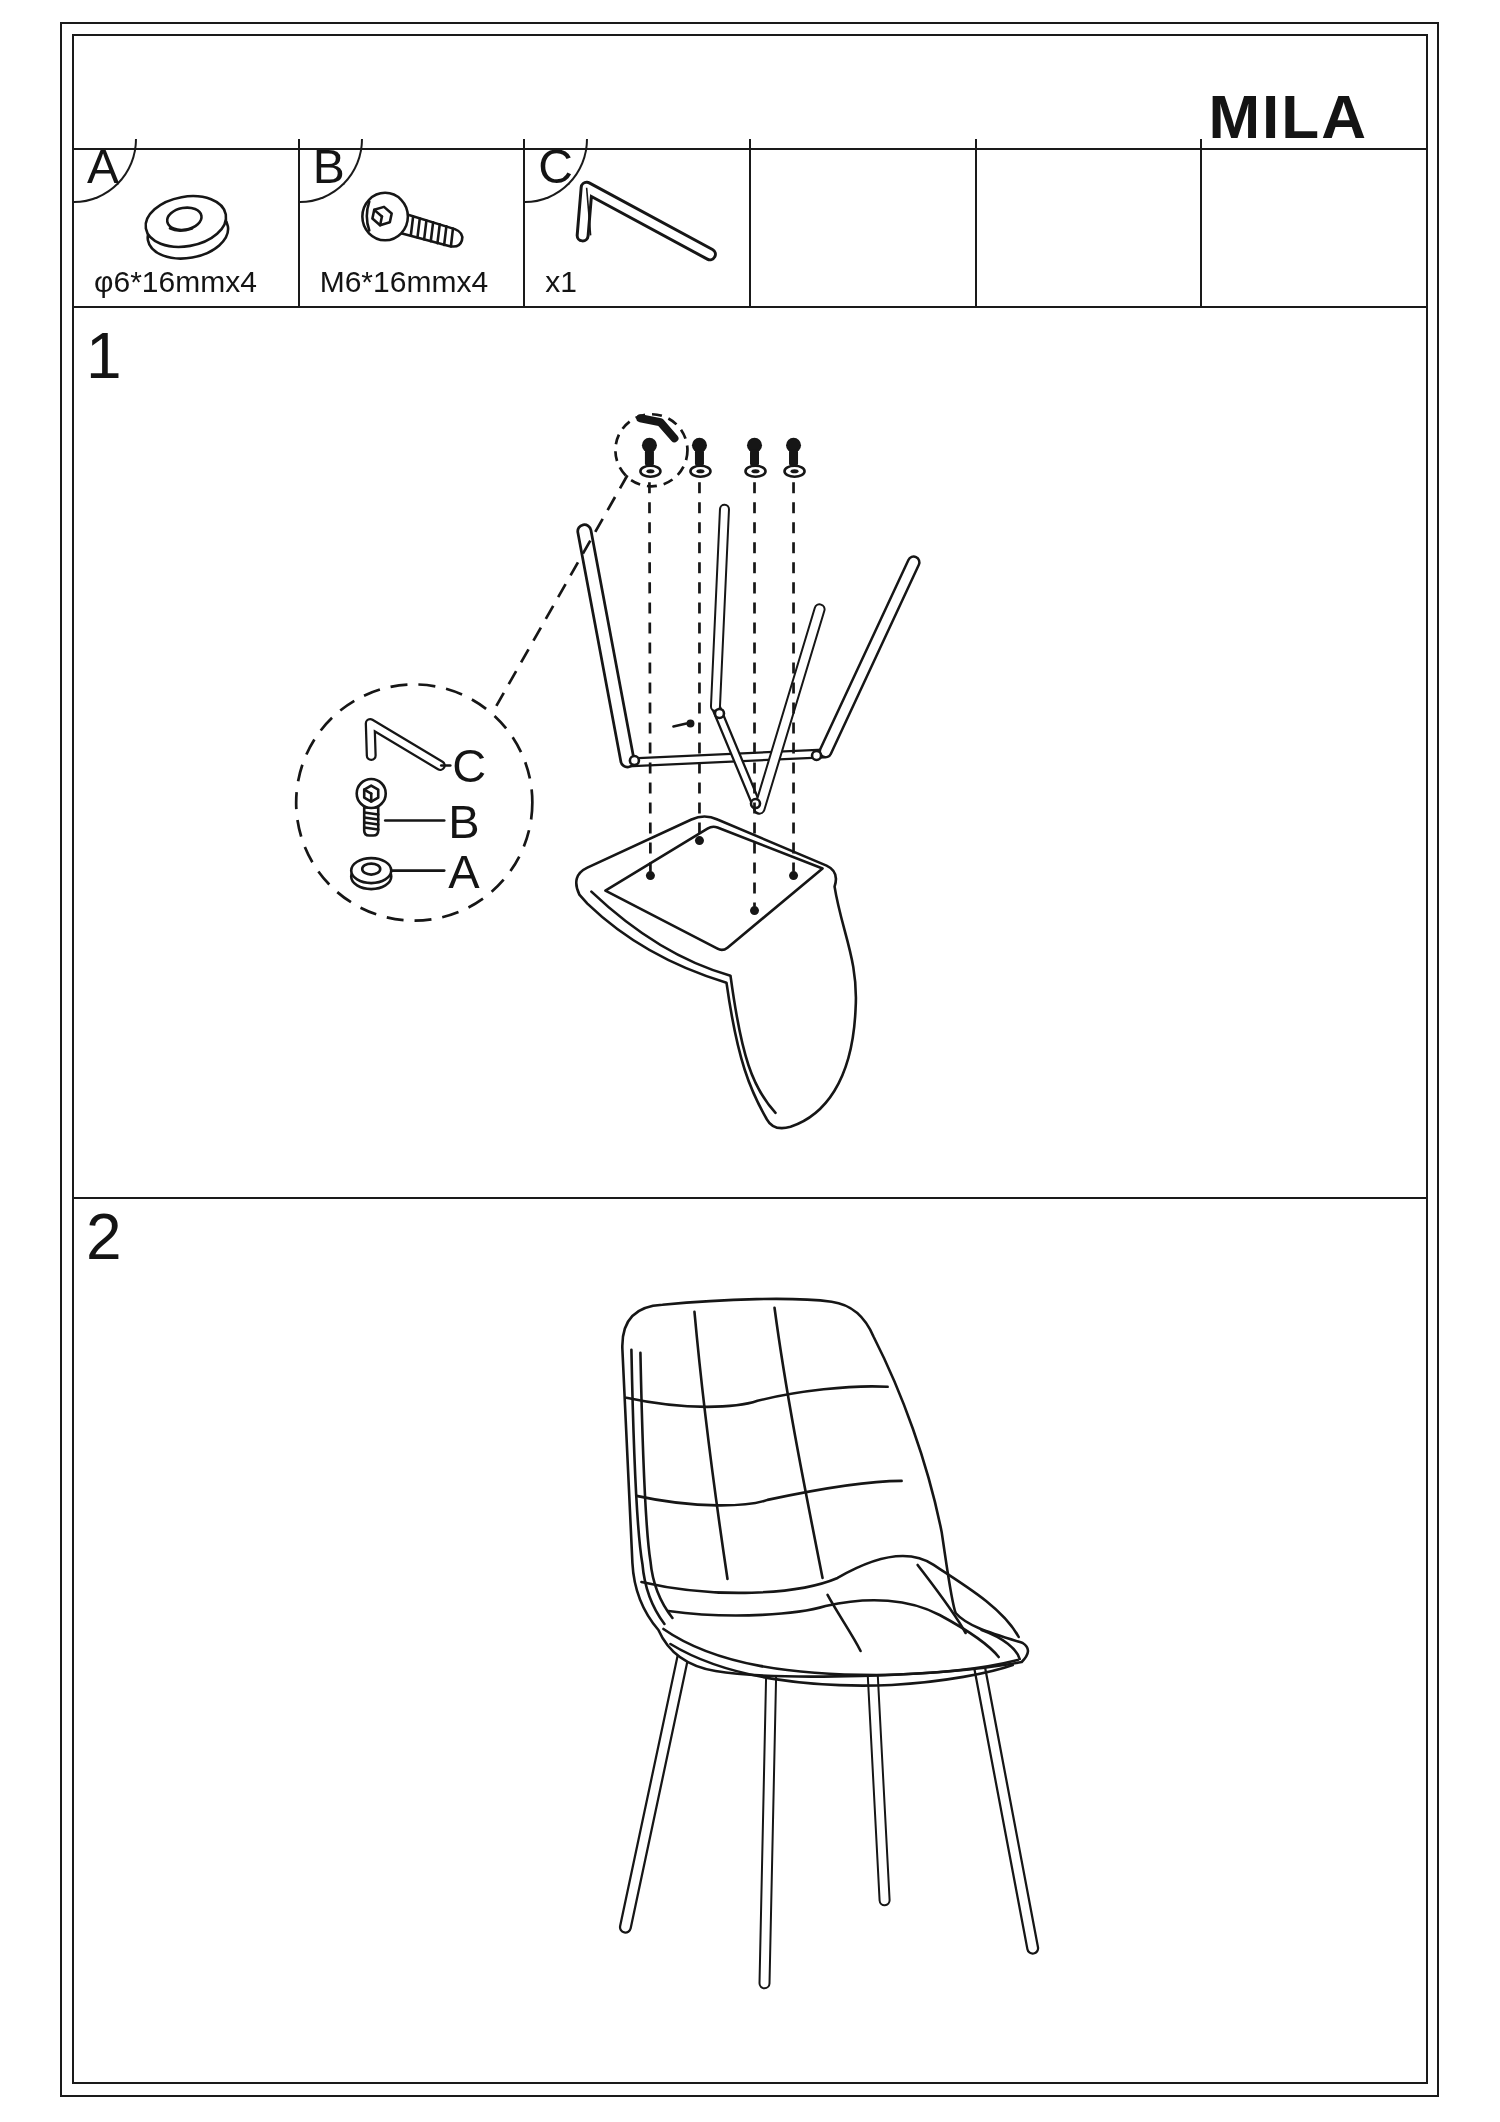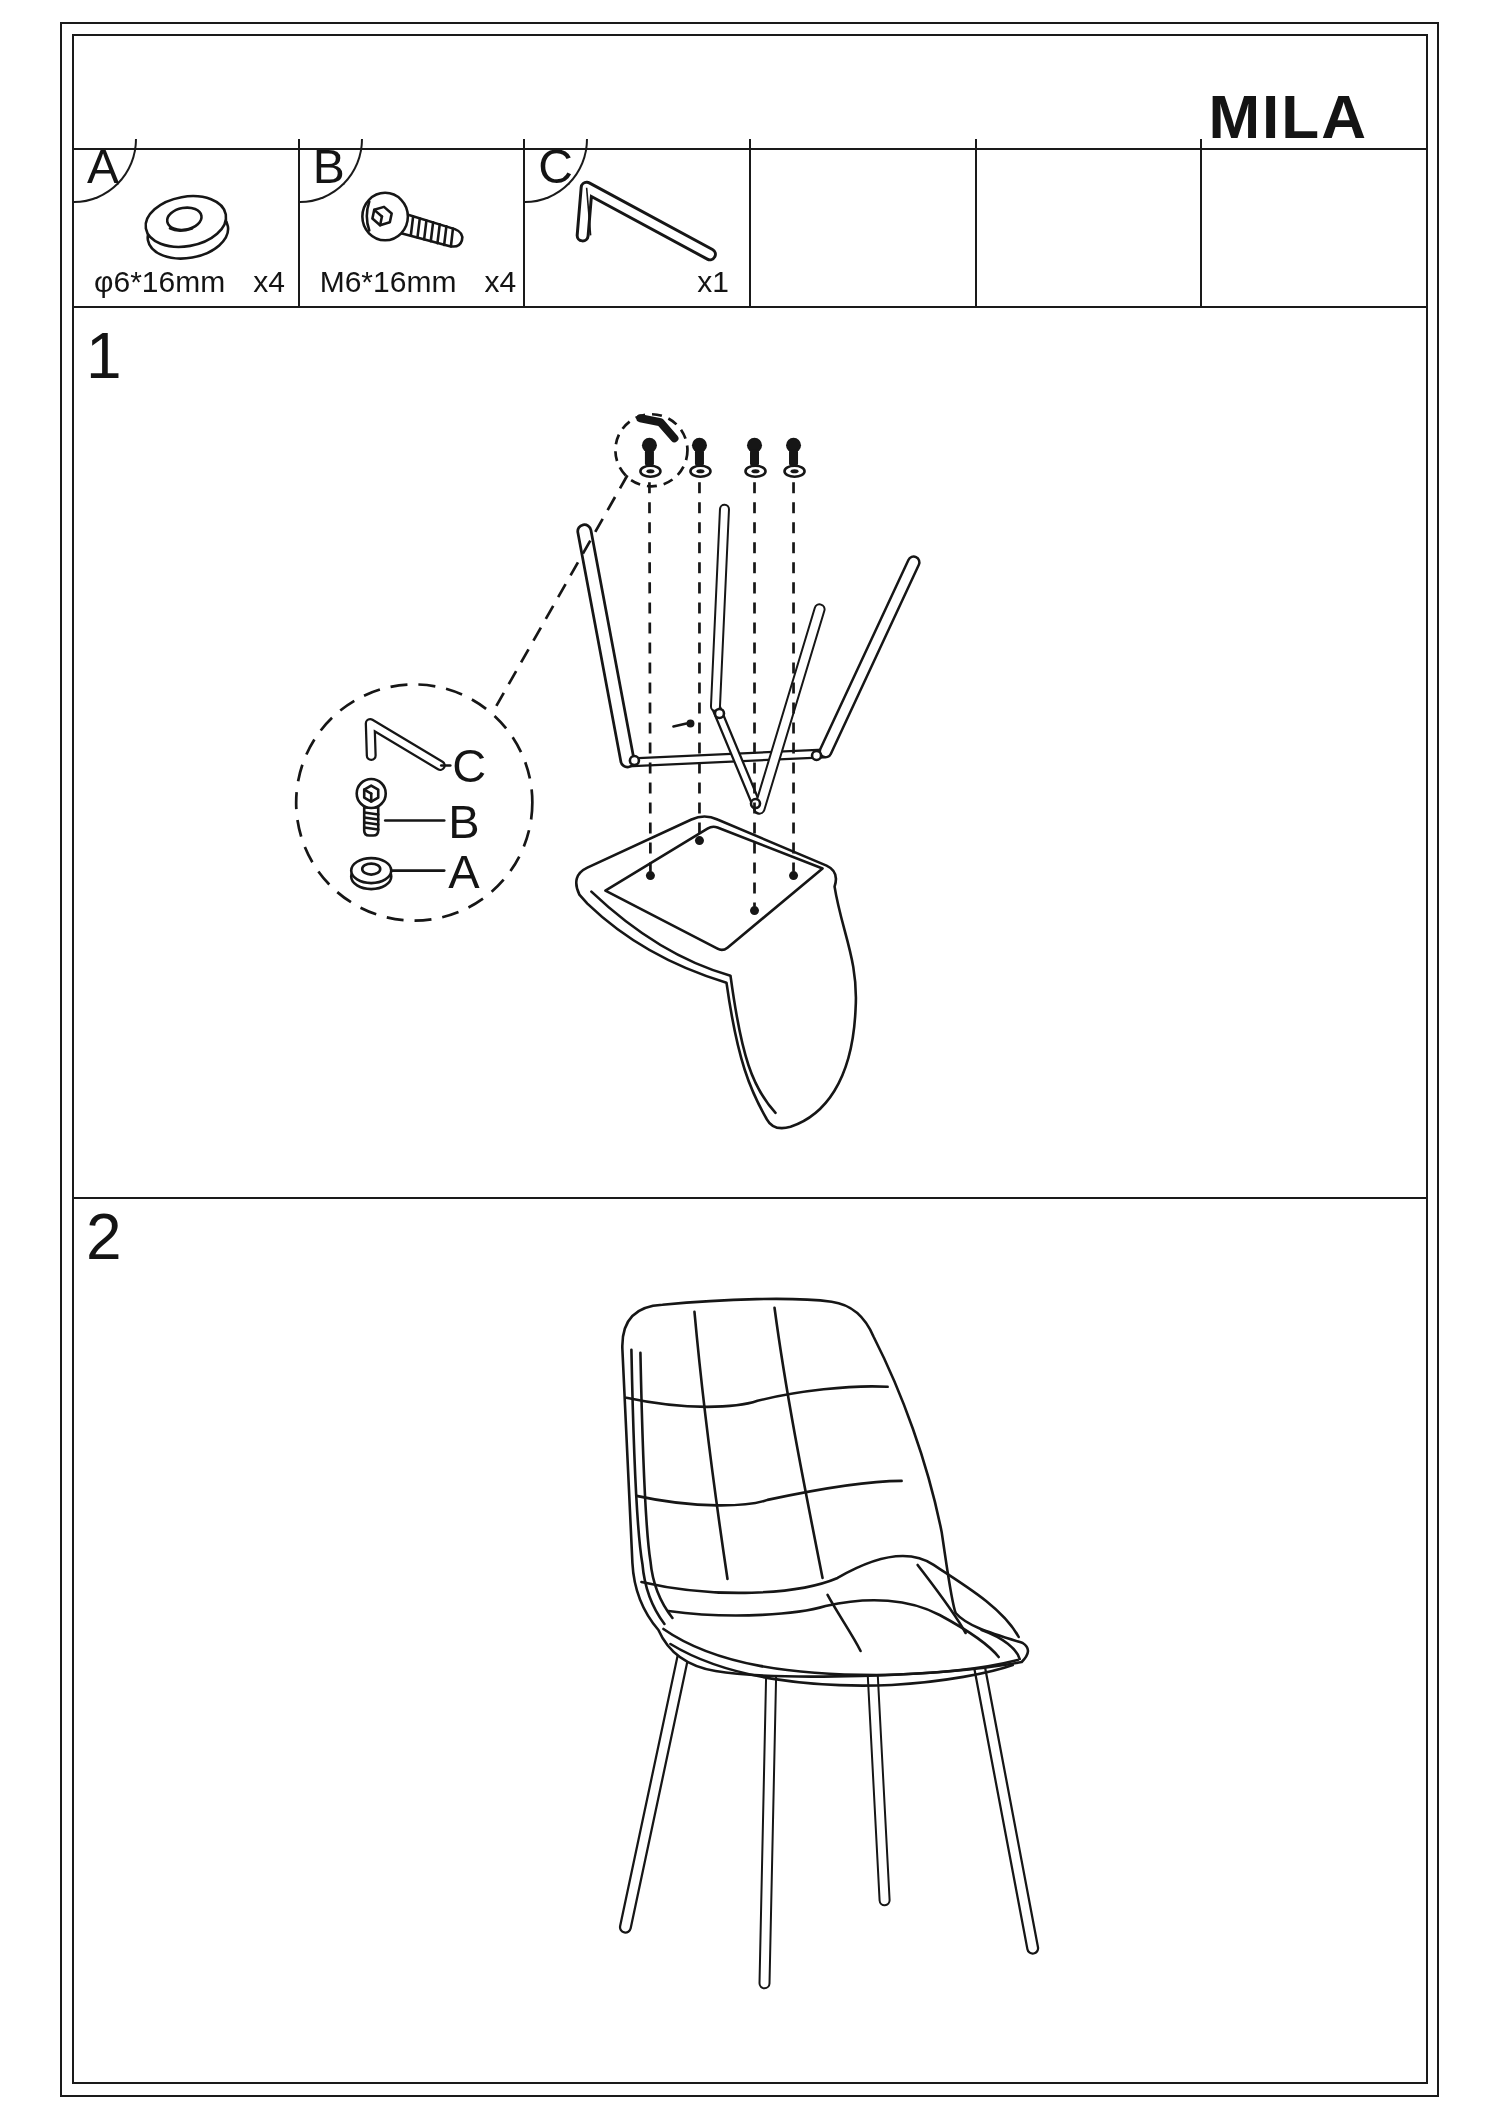--- a/index.html
+++ b/index.html
@@ -42,23 +42,23 @@
     position:absolute;left:0;top:0;width:63px;height:64px;
     border-right:2.5px solid #1a1a1a;border-bottom:2.5px solid #1a1a1a;
     border-bottom-right-radius:100% 100%;box-sizing:border-box;
   }
   .part-letter{
     position:absolute;left:13px;top:4px;
     font-size:48px;line-height:1;font-weight:400;
   }
   .part-icon{position:absolute;left:0;top:0;width:100%;height:100%;}
   .part-caption{
-    position:absolute;left:20px;right:20px;bottom:9px;
-    display:flex;justify-content:space-between;align-items:baseline;
-    font-size:30px;line-height:1;gap:28px;
+    position:absolute;left:20px;right:1px;bottom:9px;
+    display:flex;align-items:baseline;
+    font-size:30px;line-height:1;
   }
   .step{position:absolute;left:0;width:100%;box-sizing:border-box;}
   .step-1{top:282px;height:881px;border-bottom:2.5px solid #1a1a1a;}
   .step-2{top:1163px;height:884px;}
   .step-number{
     position:absolute;left:12px;top:6px;
     font-size:64px;line-height:1;font-weight:400;
   }
   .diagram{position:absolute;left:0;top:0;width:100%;height:100%;}
   svg .ln{stroke:#161616;fill:none;stroke-width:2.6;stroke-linecap:round;stroke-linejoin:round;}

